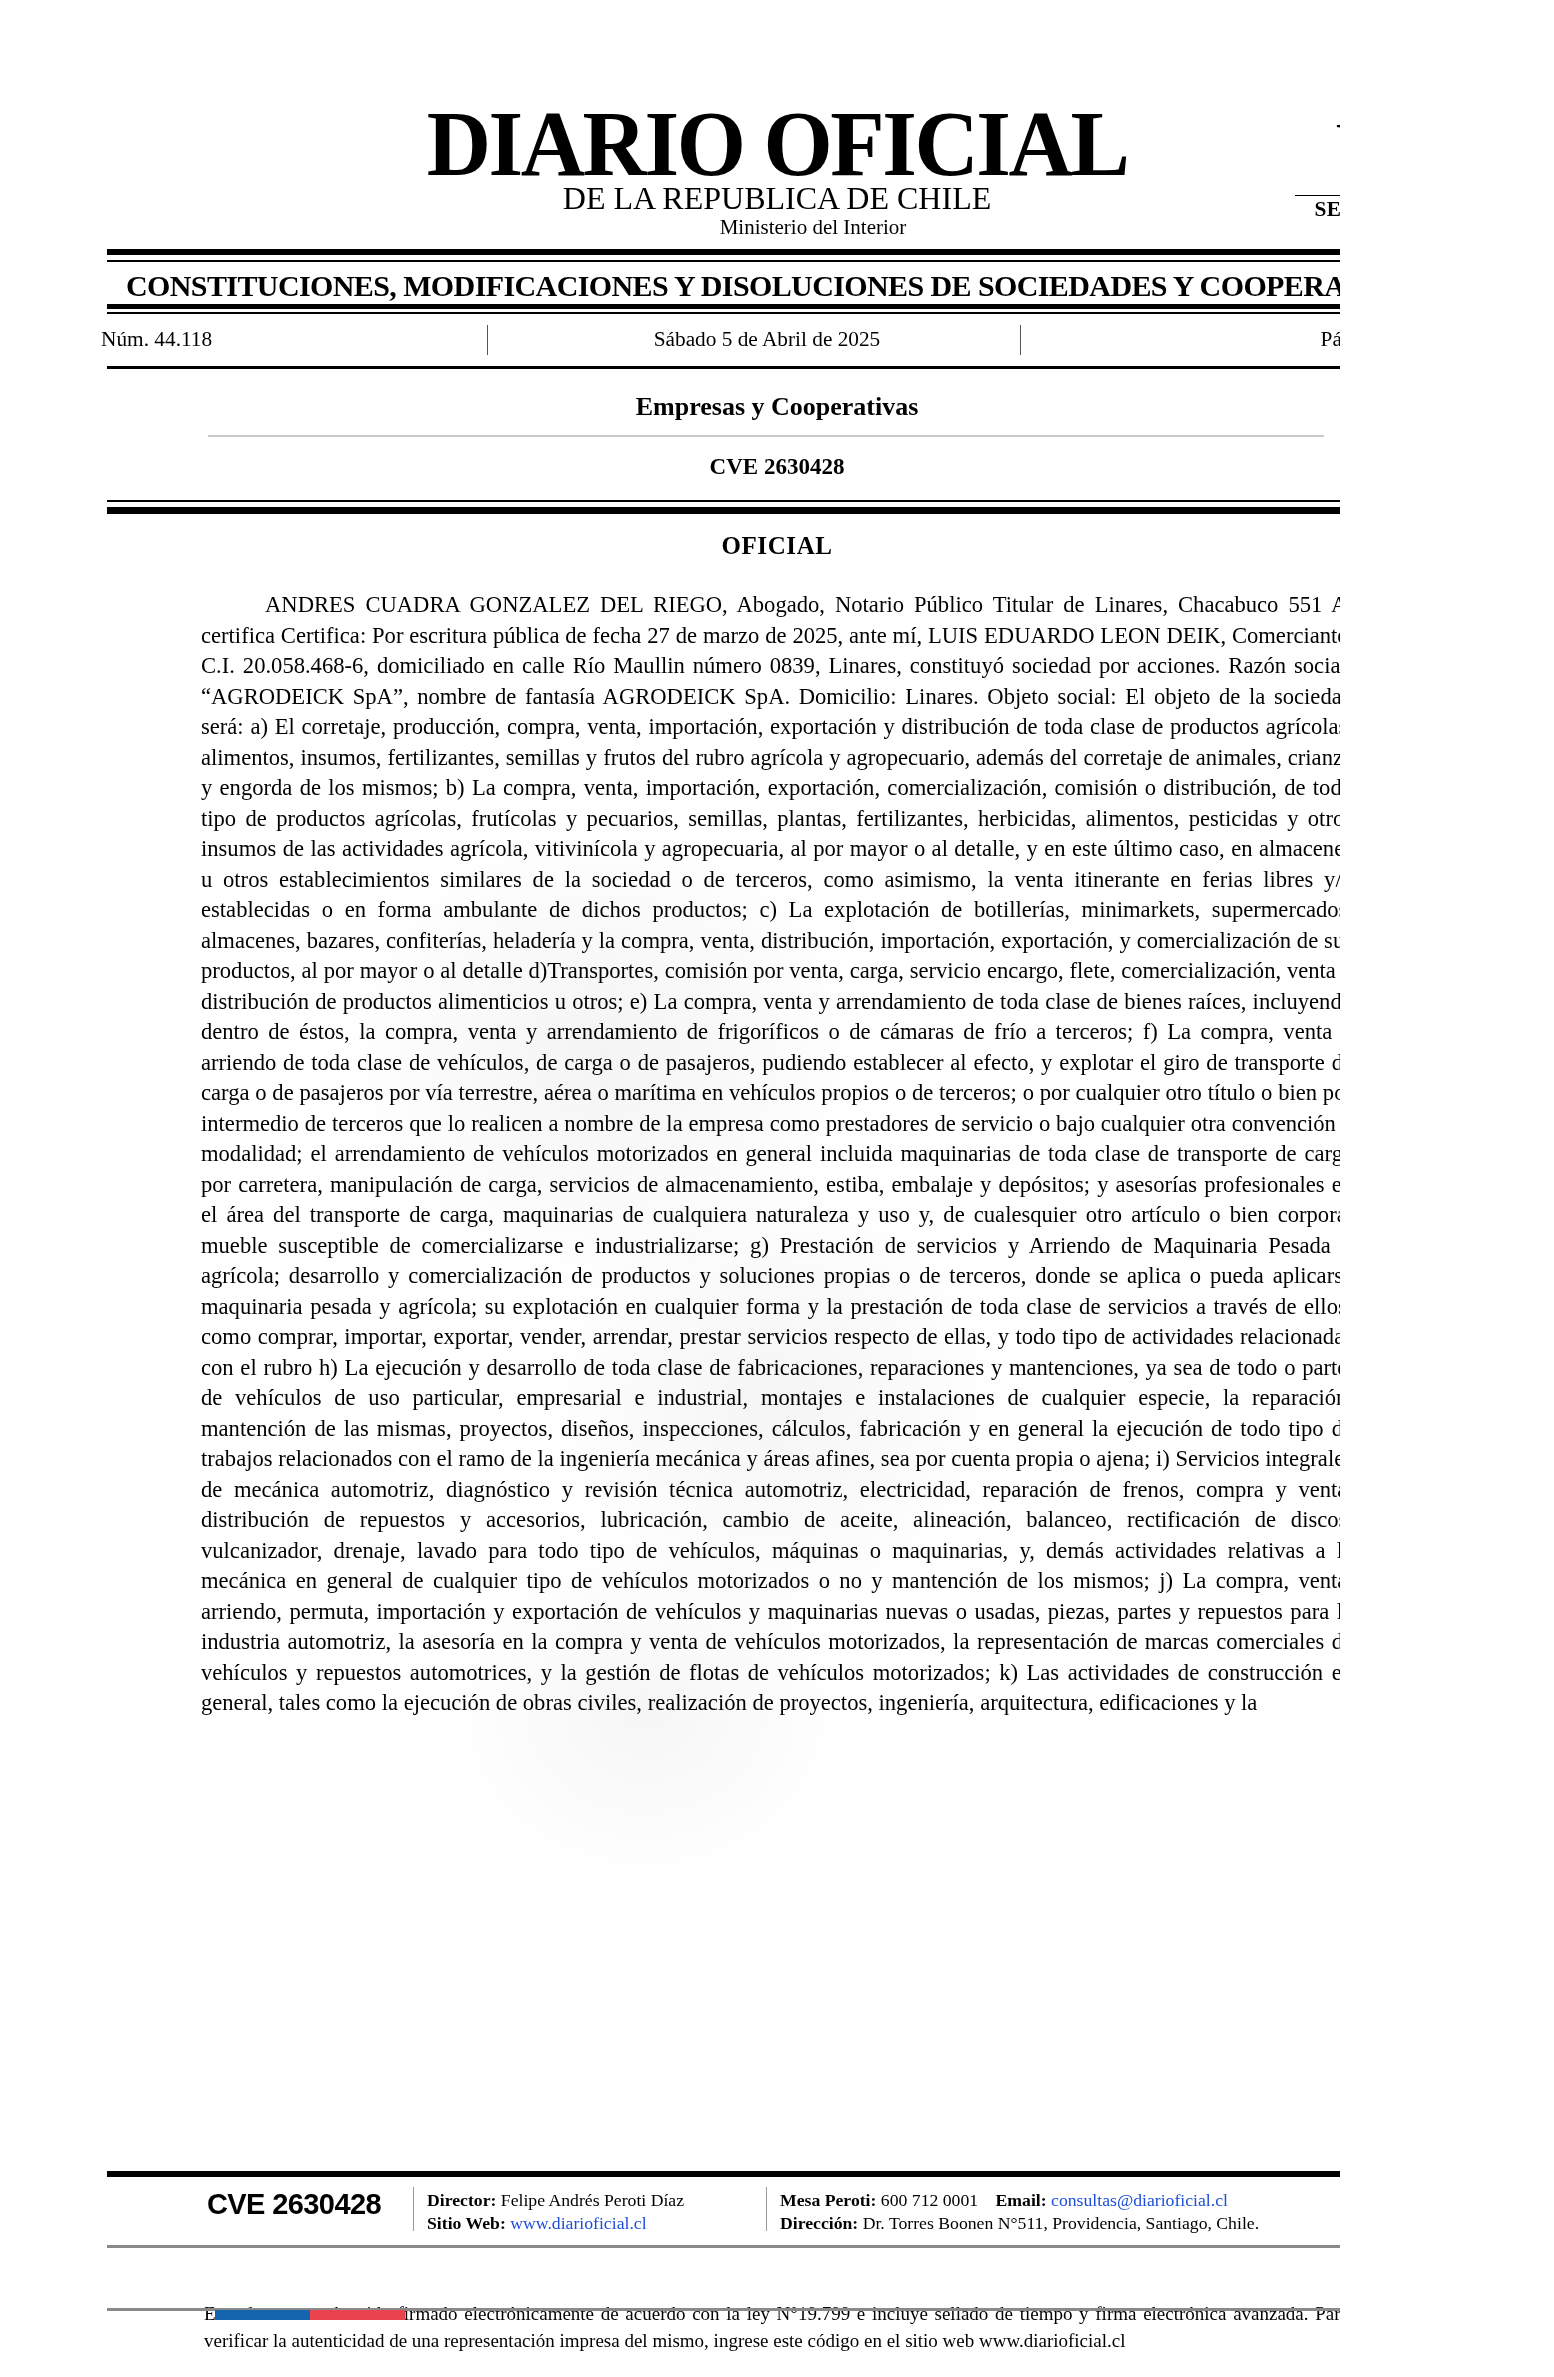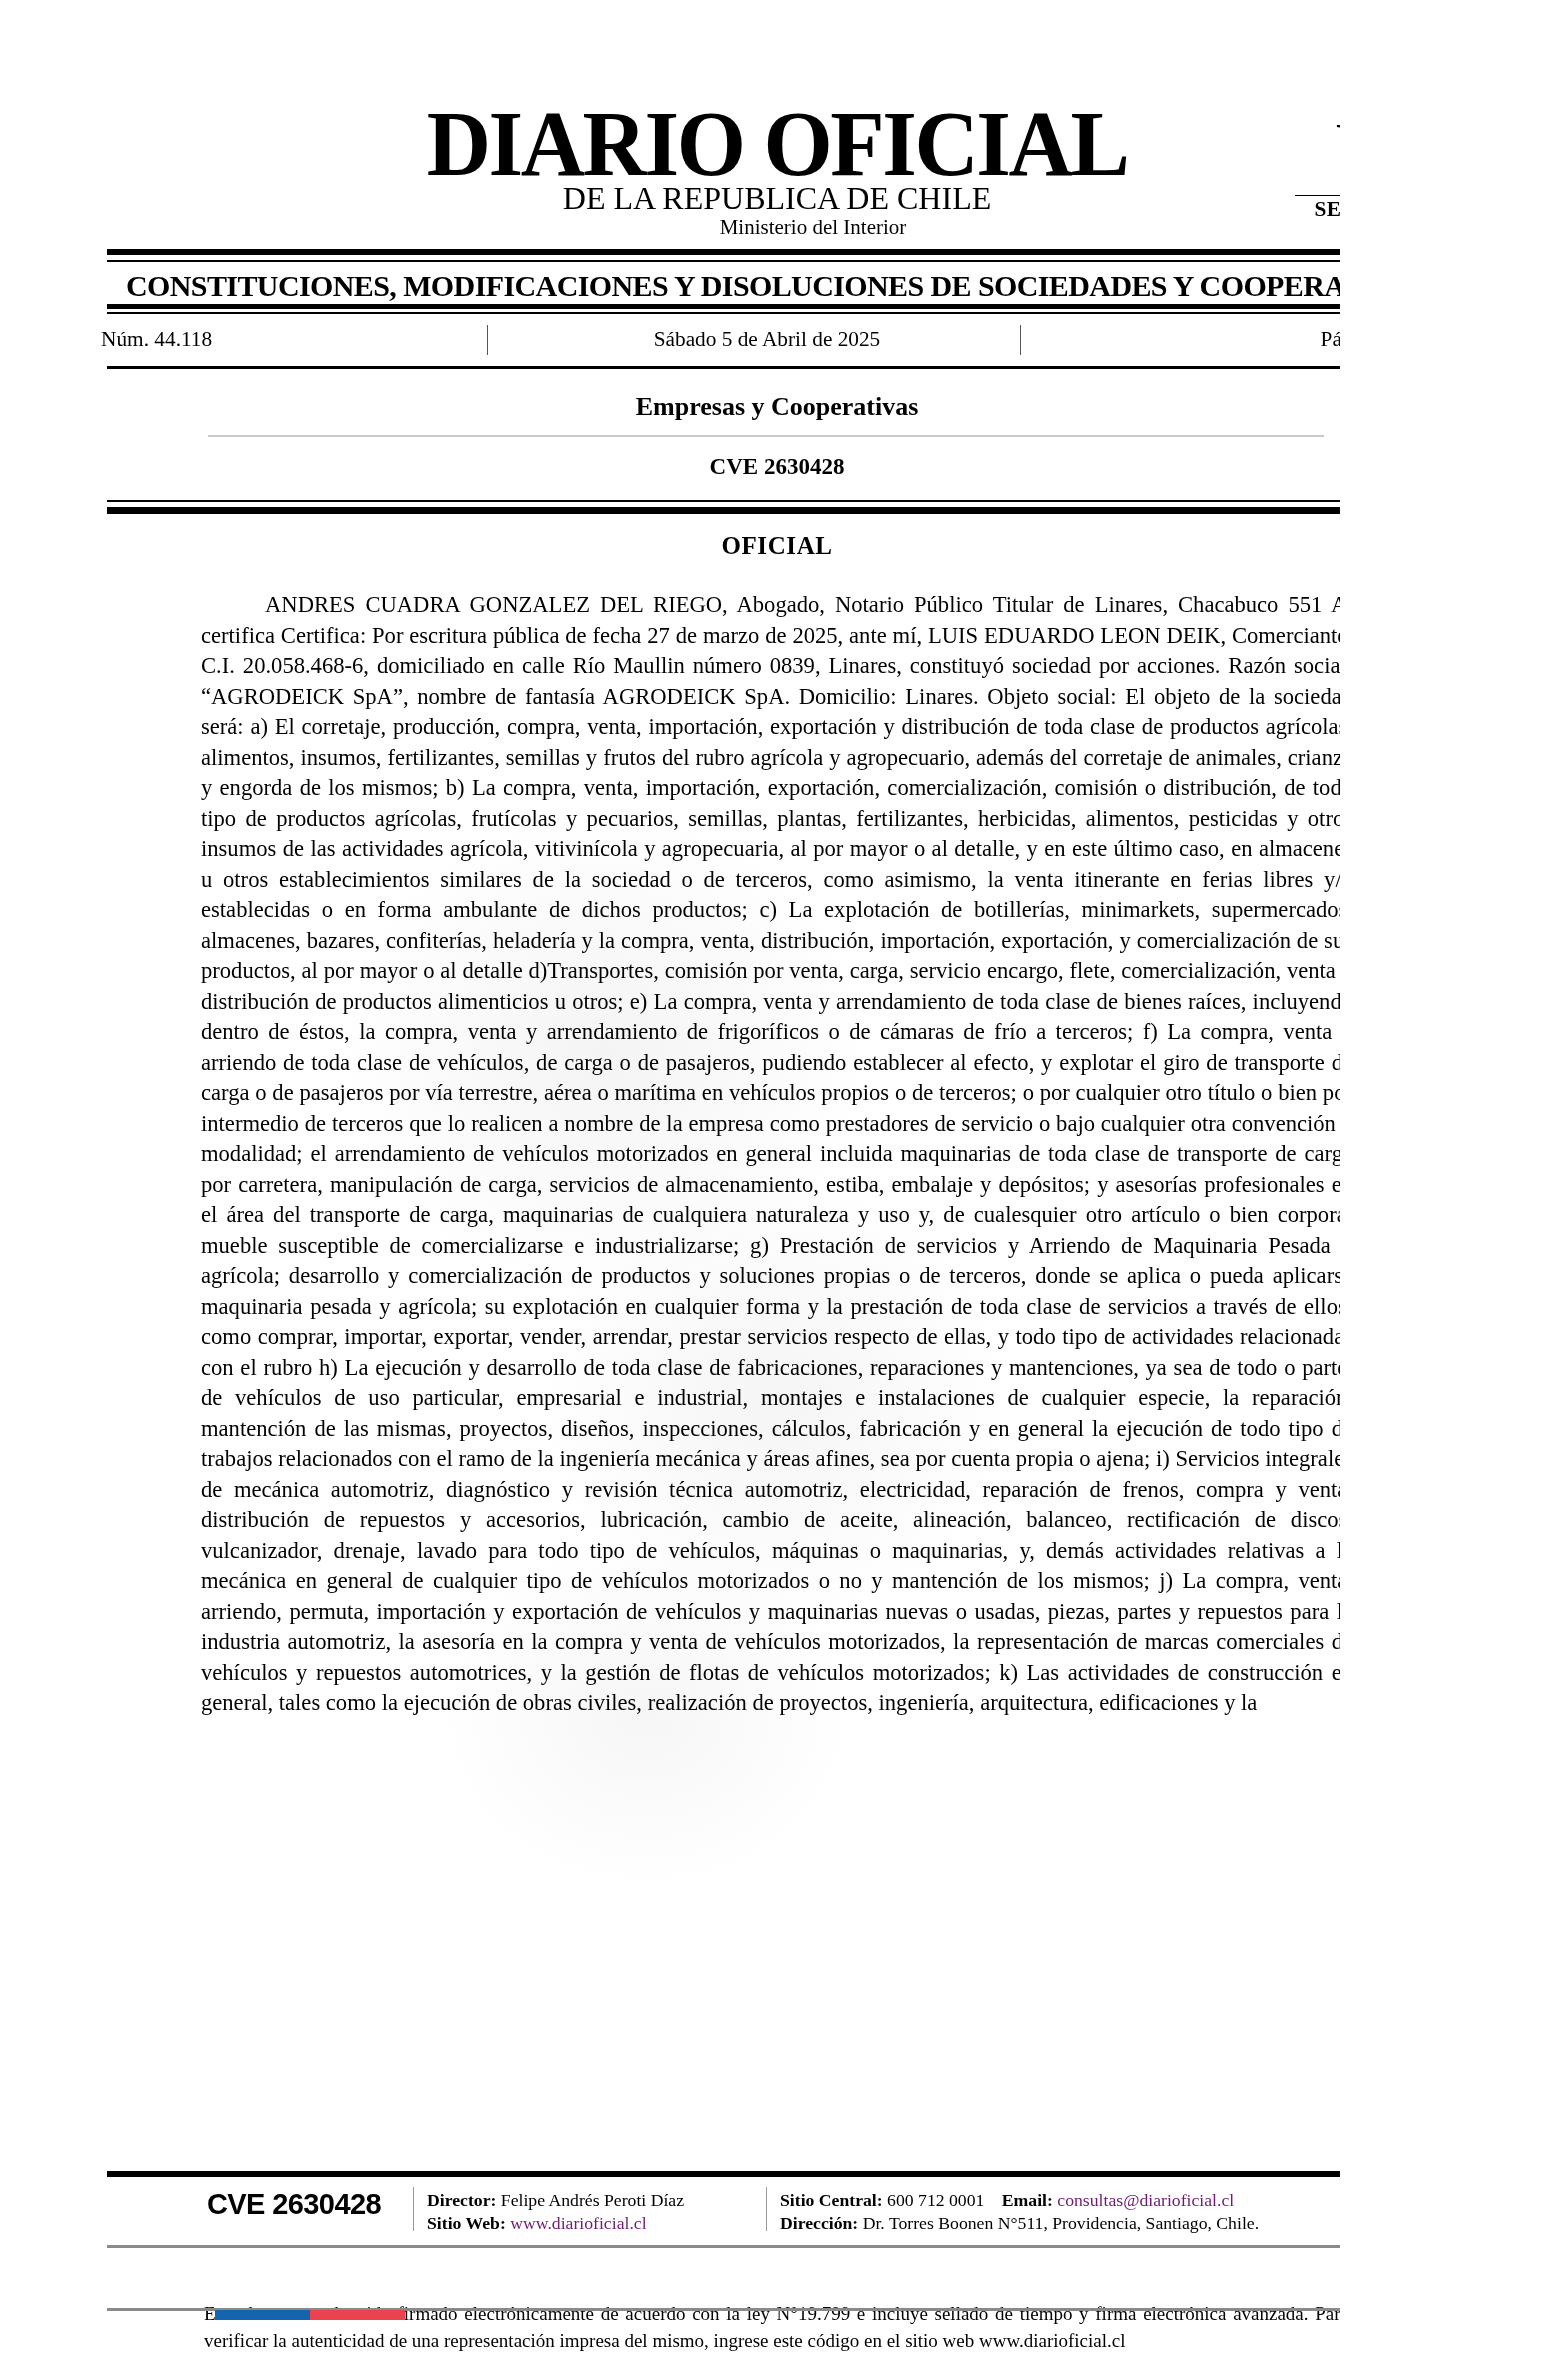--- a/index.html
+++ b/index.html
@@ -77,21 +77,21 @@
   .flabel{font-weight:bold;}
   .femail-label{margin-left:13px;}
   .legal-text{
     top:2256px;left:204px;width:1145px;
     font-size:19px;line-height:27.4px;text-align:justify;margin-top:44px;
   }
   .legal-text p{margin:0;}
   .flag{top:2310px;height:10.4px;}
   .flag-blue{left:215px;width:95px;background:var(--flag-blue,#1565ae);}
   .flag-red{left:310px;width:95px;background:var(--flag-red,#e8434e);}
-  a.doc-link{color:#701a75;text-decoration:none;}
+  a.doc-link{color:#1d4ed8;text-decoration:none;}
 </style>
 </head>
 <body>
 
 <div class="page">
 
   <div class="abs center masthead-title">DIARIO OFICIAL</div>
   <div class="abs center masthead-sub">DE LA REPUBLICA DE CHILE</div>
   <div class="abs center masthead-ministry">Ministerio del Interior</div>
 
@@ -146,21 +146,21 @@
       <span>Felipe Andrés Peroti Díaz</span>
     </div>
     <div>
       <span class="flabel">Sitio Web:</span>
       <a class="doc-link" href="#">www.diarioficial.cl</a>
     </div>
   </div>
 
   <div class="abs fcol fcol2">
     <div>
-      <span class="flabel">Sitio Central:</span>
+      <span class="flabel">Mesa Peroti:</span>
       <span>600 712 0001</span>
       <span class="flabel femail-label">Email:</span>
       <a class="doc-link" href="#">consultas@diarioficial.cl</a>
     </div>
     <div>
       <span class="flabel">Dirección:</span>
       <span>Dr. Torres Boonen N°511, Providencia, Santiago, Chile.</span>
     </div>
   </div>
 

